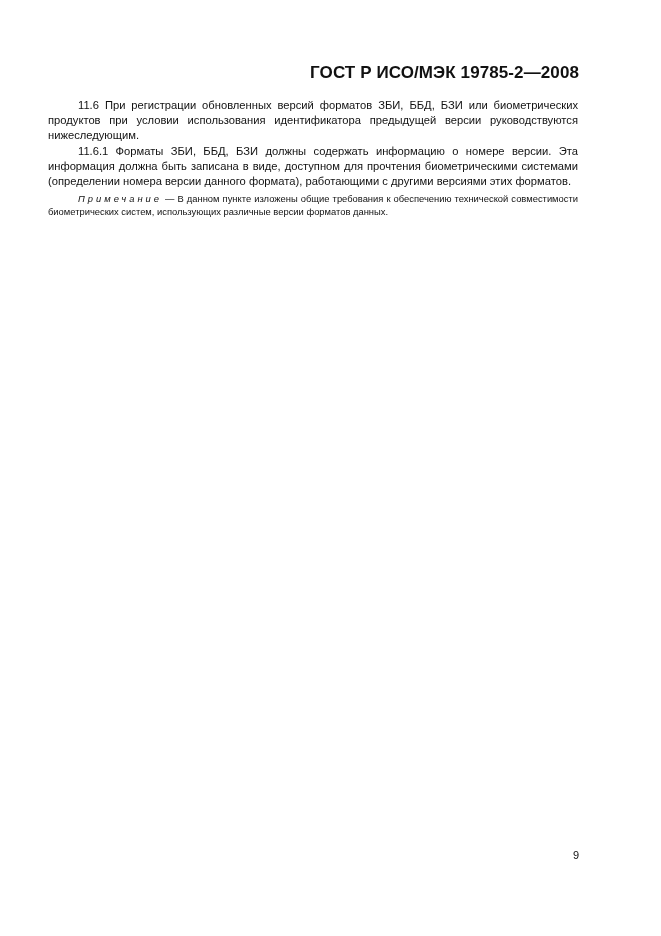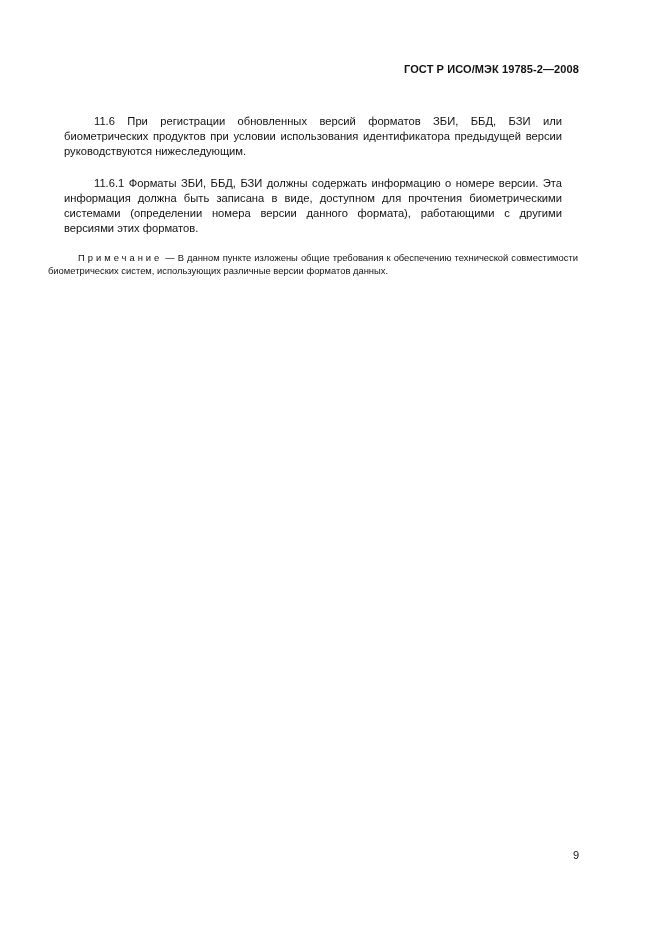--- a/index.html
+++ b/index.html
@@ -1,25 +1,25 @@
 <!DOCTYPE html>
 <html><head>
 <meta charset="utf-8">
 <style>
   html, body { margin: 0; padding: 0; background: #ffffff; }
   body { width: 661px; height: 936px; position: relative; overflow: hidden;
          font-family: "Liberation Sans", sans-serif; color: #111; }
   .header { position: absolute; top: 63px; right: 82px; font-weight: bold;
-            font-size: 11px; letter-spacing: 0.1px; }
+            font-size: 17px; letter-spacing: 0.1px; }
   .content { position: absolute; left: 48px; top: 98px; width: 530px;
              font-size: 11.2px; line-height: 15.2px; }
-  .para { margin: 16px; text-align: justify; text-indent: 30px; }
+  .para { margin: 0; text-align: justify; text-indent: 30px; }
   .note { margin: 4px 0 6px 0; text-align: justify; text-indent: 30px;
           font-size: 9.4px; line-height: 12.6px; }
-  .note-label { letter-spacing: 3px; }
+  .note-label { letter-spacing: 3px; font-style: italic; }
   .page-number { position: absolute; top: 849px; left: 573px; font-size: 11px; }
 </style>
 </head>
 <body>
 
 <div class="header">ГОСТ Р ИСО/МЭК 19785-2—2008</div>
 
 <div class="content">
   <p class="para">11.6  При регистрации обновленных версий форматов ЗБИ, ББД, БЗИ или биометрических продуктов при условии использования идентификатора предыдущей версии руководствуются нижеследующим.</p>
   <p class="para">11.6.1  Форматы ЗБИ, ББД, БЗИ должны содержать информацию о номере версии. Эта информация должна быть записана в виде, доступном для прочтения биометрическими системами (определении номера версии данного формата), работающими с другими версиями этих форматов.</p>

